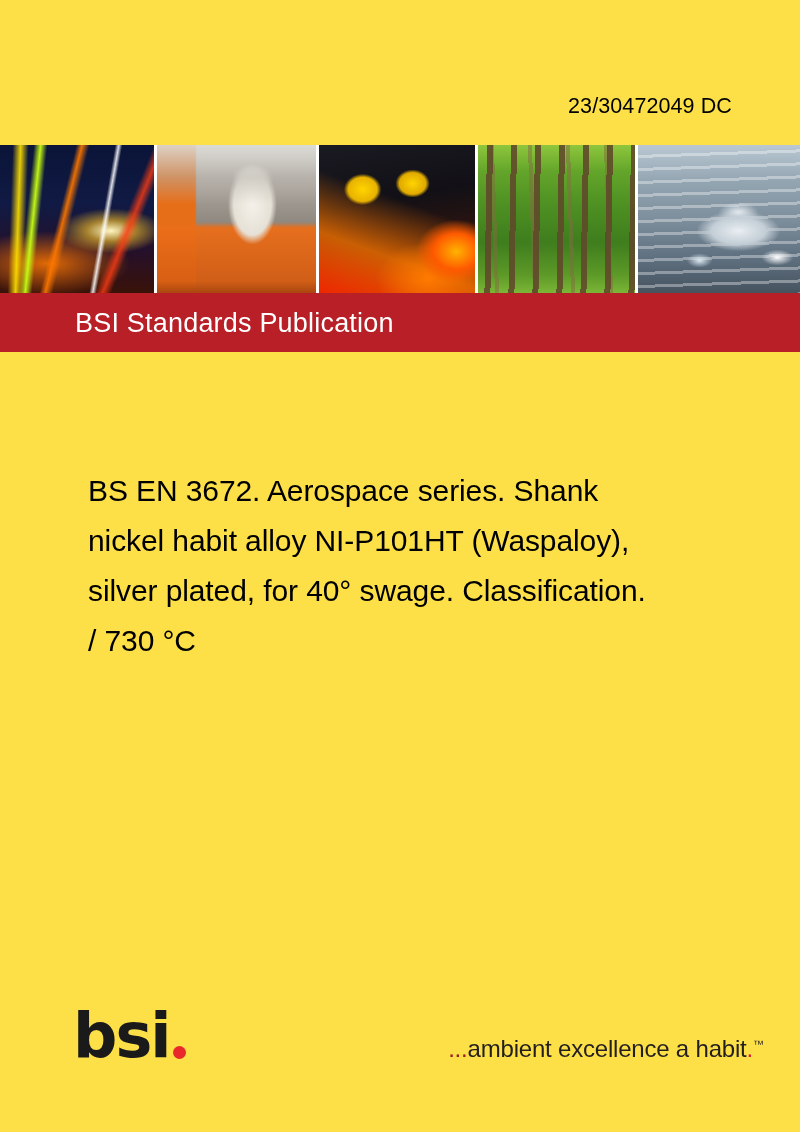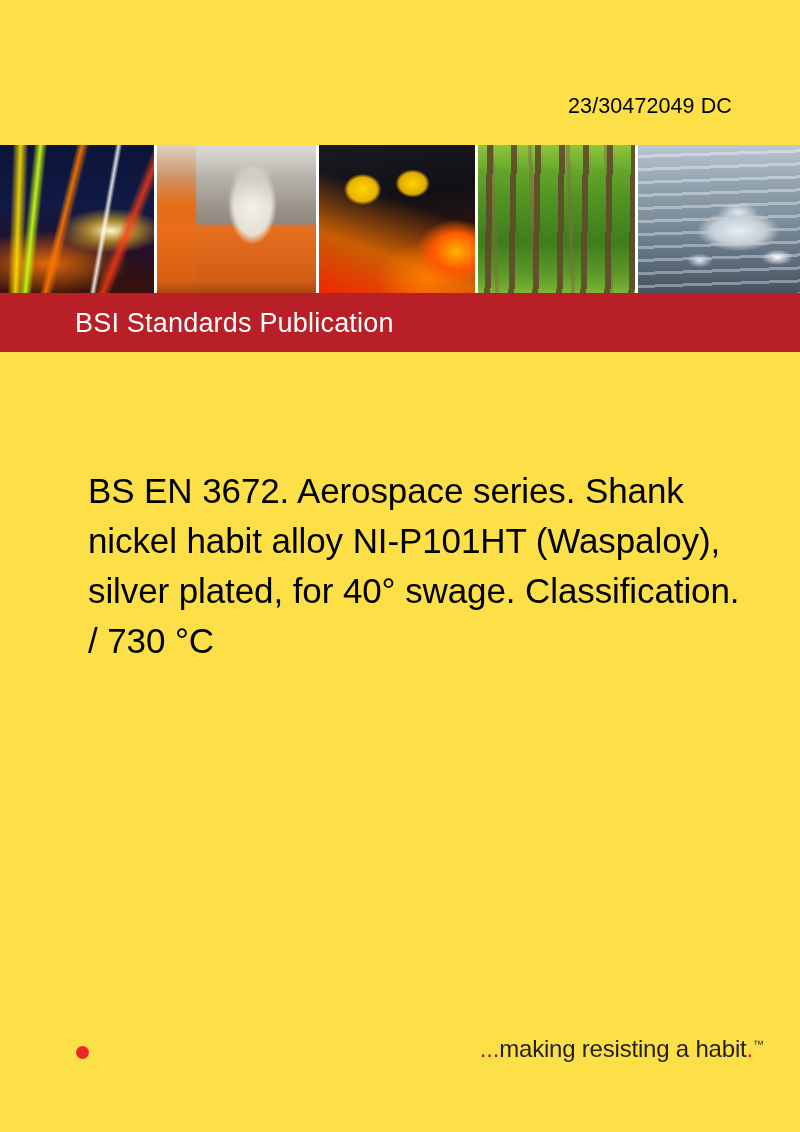--- a/index.html
+++ b/index.html
@@ -132,21 +132,21 @@
   }
 
   
   .title-block {
     position: absolute;
     left: 88px;
     top: 466px;
     width: 660px;
   }
   .title-line {
-    font-size: 35px;
+    font-size: 30px;
     line-height: 50px;
     color: #000000;
     white-space: nowrap;
     letter-spacing: -0.1px;
   }
 
   
   .bsi-logo {
     position: absolute;
     left: 73px;
@@ -209,20 +209,21 @@
   </div>
 
   <div class="title-block">
     <div class="title-line">BS EN 3672. Aerospace series. Shank</div>
     <div class="title-line">nickel habit alloy NI-P101HT (Waspaloy),</div>
     <div class="title-line">silver plated, for 40° swage. Classification.</div>
     <div class="title-line">/ 730 °C</div>
   </div>
 
   <div class="bsi-logo">
+    <span class="bsi-word">bsi</span>
     <span class="bsi-dot"></span>
   </div>
 
   <div class="tagline">
-    <span class="ellipsis">...</span><span>making resisting a habit</span><span class="tm-dot">.</span><span class="tm">™</span>
+    <span class="ellipsis">...</span><span>ambient excellence a habit</span><span class="tm-dot">.</span><span class="tm">™</span>
   </div>
 
 </div>
 
 </body></html>

